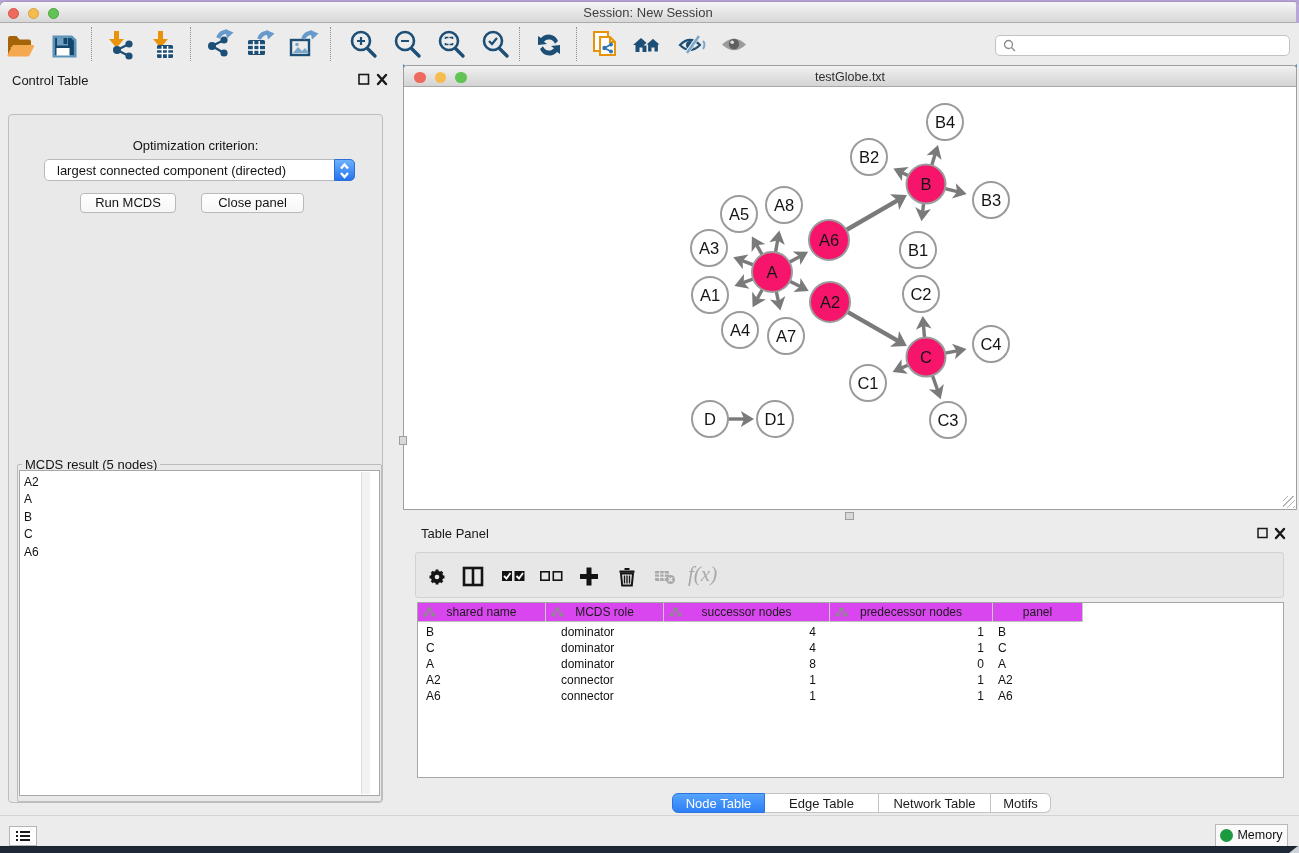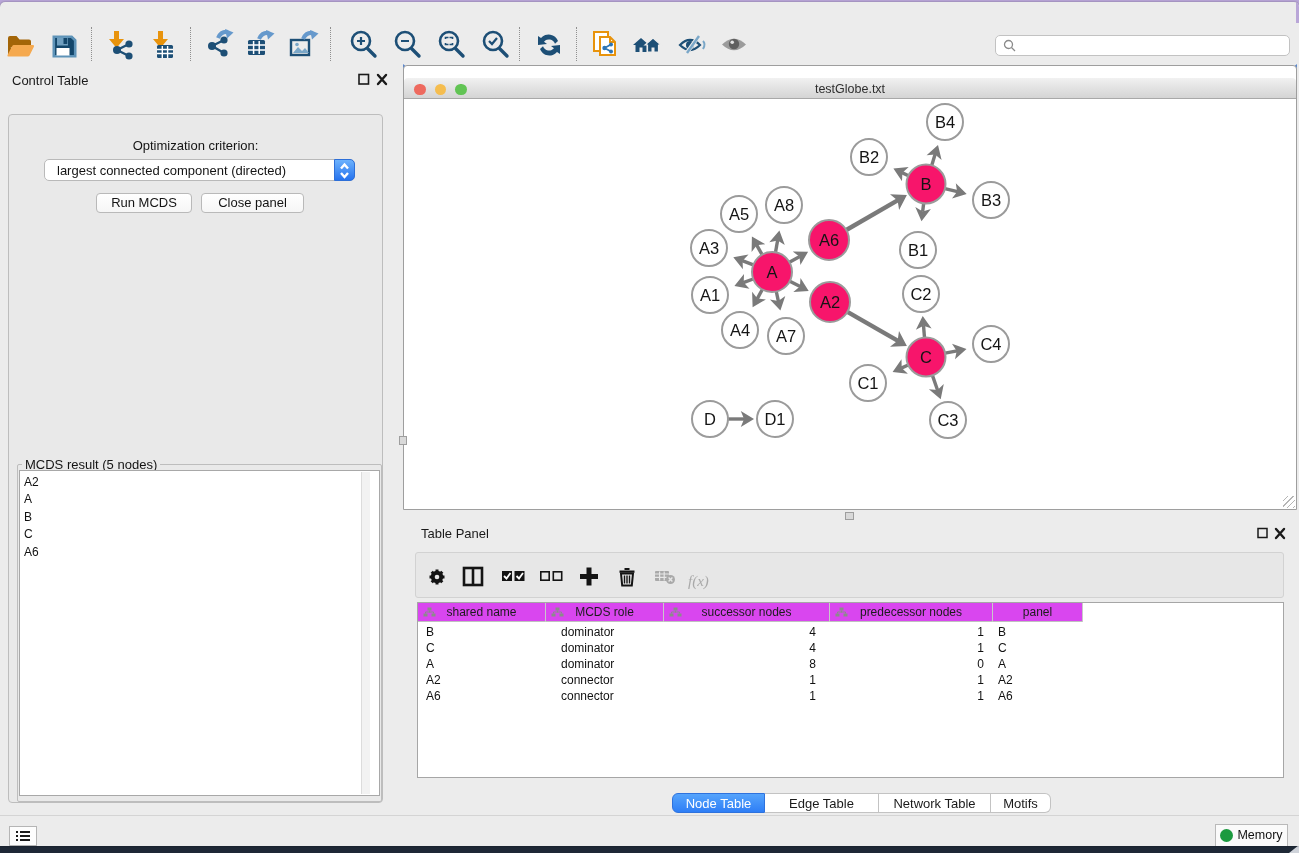--- a/index.html
+++ b/index.html
@@ -34,21 +34,21 @@
 #combo .btn{position:absolute;right:-1px;top:-1px;width:21px;height:22px;border-radius:0 5px 5px 0;
  background:linear-gradient(#6cb2fd,#2673ee);border:1px solid #2d6fd8}
 .pbtn{position:absolute;height:20px;background:linear-gradient(#ffffff,#f6f6f6);border:1px solid #b9b9b9;border-radius:4px;font-size:13px;color:#141414;text-align:center;line-height:18px}
 #groupbox{position:absolute;left:17px;top:462px;width:365px;height:338px;border:1px solid #bdbdbd;border-radius:2px}
 #grouplabel{position:absolute;left:22px;top:455px;background:#e9e9e9;padding:0 3px;font-size:13px;color:#141414}
 #mlist{position:absolute;left:19px;top:468px;width:361px;height:326px;background:#fff;border:1px solid #a8a8a8}
 #mlist .item{font-size:12px;color:#111;padding:1.5px 4px;line-height:14.5px}
 #msb{position:absolute;right:9px;top:1px;bottom:1px;width:9px;background:#f2f2f2;border-left:1px solid #dcdcdc}
 
 #nw{position:absolute;left:403px;top:63px;width:894px;height:445px;border:1px solid #9e9e9e;border-radius:4px 4px 0 0;background:#fff}
-#nw-tb{position:absolute;left:0;top:12px;right:0;height:21px;background:linear-gradient(#f1f1f1,#d4d4d4);border-bottom:1px solid #a8a8a8;border-radius:4px 4px 0 0}
+#nw-tb{position:absolute;left:0;top:0;right:0;height:21px;background:linear-gradient(#f1f1f1,#d4d4d4);border-bottom:1px solid #a8a8a8;border-radius:4px 4px 0 0}
 #nw-tb .tl{width:11.5px;height:11.5px;top:5.5px}
 #nw-tb .t1{left:10px;background:#ee6a5f}
 #nw-tb .t2{left:30.5px;background:#f5bd4f}
 #nw-tb .t3{left:51px;background:#61c454}
 #nw-title{position:absolute;top:3.5px;left:0;right:0;text-align:center;font-size:12.5px;color:#2e2e2e}
 .grip{position:absolute;right:1px;bottom:1px;width:12px;height:12px;
  background:repeating-linear-gradient(135deg,transparent 0 3px,#b5b5b5 3px 4px)}
 .nub{position:absolute;background:#d9d9d9;border:1px solid #9e9e9e}
 
 #tp-title{position:absolute;left:421px;top:524px;font-size:13px;color:#1a1a1a}
@@ -63,20 +63,26 @@
 #btabs{position:absolute;left:672px;top:791px;display:flex}
 
 #statusline{position:absolute;left:0;top:813px;right:0;height:1px;background:#d4d4d4}
 #listbtn{position:absolute;left:9px;top:824px;width:28px;height:20px;background:#fdfdfd;border:1.5px solid #b5b5b5;text-align:center}
 #membtn{position:absolute;left:1215px;top:822px;width:73px;height:23px;background:#fafafa;border:1px solid #b9b9b9;font-size:12.5px;color:#111;line-height:21px;text-align:center}
 </style></head><body>
 <div id="wall"></div>
 <div id="wallcorner"></div>
 <div id="app">
   <div class="abs" style="right:0;top:0;width:3px;height:21px;background:#b9a6d8"></div>
+    <div id="titlebar">
+    <div class="tl t1"></div>
+      <div class="tl t2"></div>
+      <div class="tl t3"></div>
+    <div id="title">Session: New Session</div>
+  </div>
   <div id="toolbar">
       <div class="sep" style="left:91px"></div>
       <div class="sep" style="left:190px"></div>
       <div class="sep" style="left:330px"></div>
       <div class="sep" style="left:519px"></div>
       <div class="sep" style="left:576px"></div>
       <svg class="abs" style="left:3px;top:4px" width="34" height="34" viewBox="0 0 34 34">
         <path d="M5 10 q0 -2 2 -2 h6.5 l3 3.5 h9.5 q2 0 2 2 v6 h-23 z" fill="#a36508"></path>
 <path d="M5 12 v16 l4 -0 l0 -5 z" fill="#a36508"></path>
 <path d="M10.5 17 h19.5 q1.5 0 1 1.5 l-4.5 9 q-.5 1 -2 1 h-19 q-1.5 0 -1 -1.5 l4.5 -8.5 q.5 -1.5 1.5 -1.5 z" fill="#f5a94f"></path>
@@ -195,21 +201,21 @@
   <div id="cp-pane"></div>
   <div id="combo">largest connected component (directed)
     <div class="btn">
         <svg width="19" height="20" style="position:absolute;left:0;top:1px">
       <path d="M6,7.5 L9.5,3.5 L13,7.5" fill="none" stroke="#fff" stroke-width="2.4"></path>
           <path d="M6,12 L9.5,16 L13,12" fill="none" stroke="#fff" stroke-width="2.4"></path>
         </svg>
       </div>
   </div>
   <div id="optlabel">Optimization criterion:</div>
-  <div class="pbtn" style="left:96px;top:191px;width:96px">Run MCDS</div>
+  <div class="pbtn" style="left:80px;top:191px;width:96px">Run MCDS</div>
   <div class="pbtn" style="left:201px;top:191px;width:103px">Close panel</div>
   <div id="groupbox"></div>
     <div id="grouplabel">MCDS result (5 nodes)</div>
   <div id="mlist">
     <div class="item" style="margin-top:2px">A2</div>
       <div class="item">A</div>
       <div class="item">B</div>
       <div class="item">C</div>
       <div class="item">A6</div>
     <div id="msb"></div>
@@ -353,21 +359,21 @@
       <svg class="abs" style="left:236px;top:10px" width="26" height="26" viewBox="0 0 26 26">
         <g fill="#a9a9a9">
           <rect x="3" y="8" width="14" height="10" rx="1"></rect>
         </g>
 <g stroke="#e7e7e7" stroke-width="1.2">
           <path d="M3 11 h14 M3 14.3 h14 M7.6 8.5 v9 M12.2 8.5 v9"></path>
         </g>
 <circle cx="18.5" cy="16.5" r="4.5" fill="#a9a9a9"></circle>
         <path d="M16.6 14.6 l3.8 3.8 M20.4 14.6 l-3.8 3.8" stroke="#e7e7e7" stroke-width="1.4"></path>
       </svg>
-      <div class="abs" style="left:272px;top:20px;font-family:'Liberation Serif',serif;font-style:italic;font-size:15px;color:#a9a9a9">f(x)</div>
+      <div class="abs" style="left:272px;top:9px;font-family:'Liberation Serif',serif;font-style:italic;font-size:21px;color:#a9a9a9">f(x)</div>
     </div>
   <div id="tbl">
     <div id="thead">
       <div class="th" style="width:128px"><svg width="13" height="11" style="position:absolute;left:5px;top:4px">
             <g fill="#8b8b8b">
               <rect x="4.5" y="0.5" width="4" height="3"></rect>
               <rect x="0.5" y="6.5" width="4" height="3"></rect>
               <rect x="8.5" y="6.5" width="4" height="3"></rect>
               <path d="M6.5 3.5 v2 M2.5 6.5 v-1.5 h8 v1.5" stroke="#8b8b8b" fill="none" stroke-width="1"></path>
             </g>

